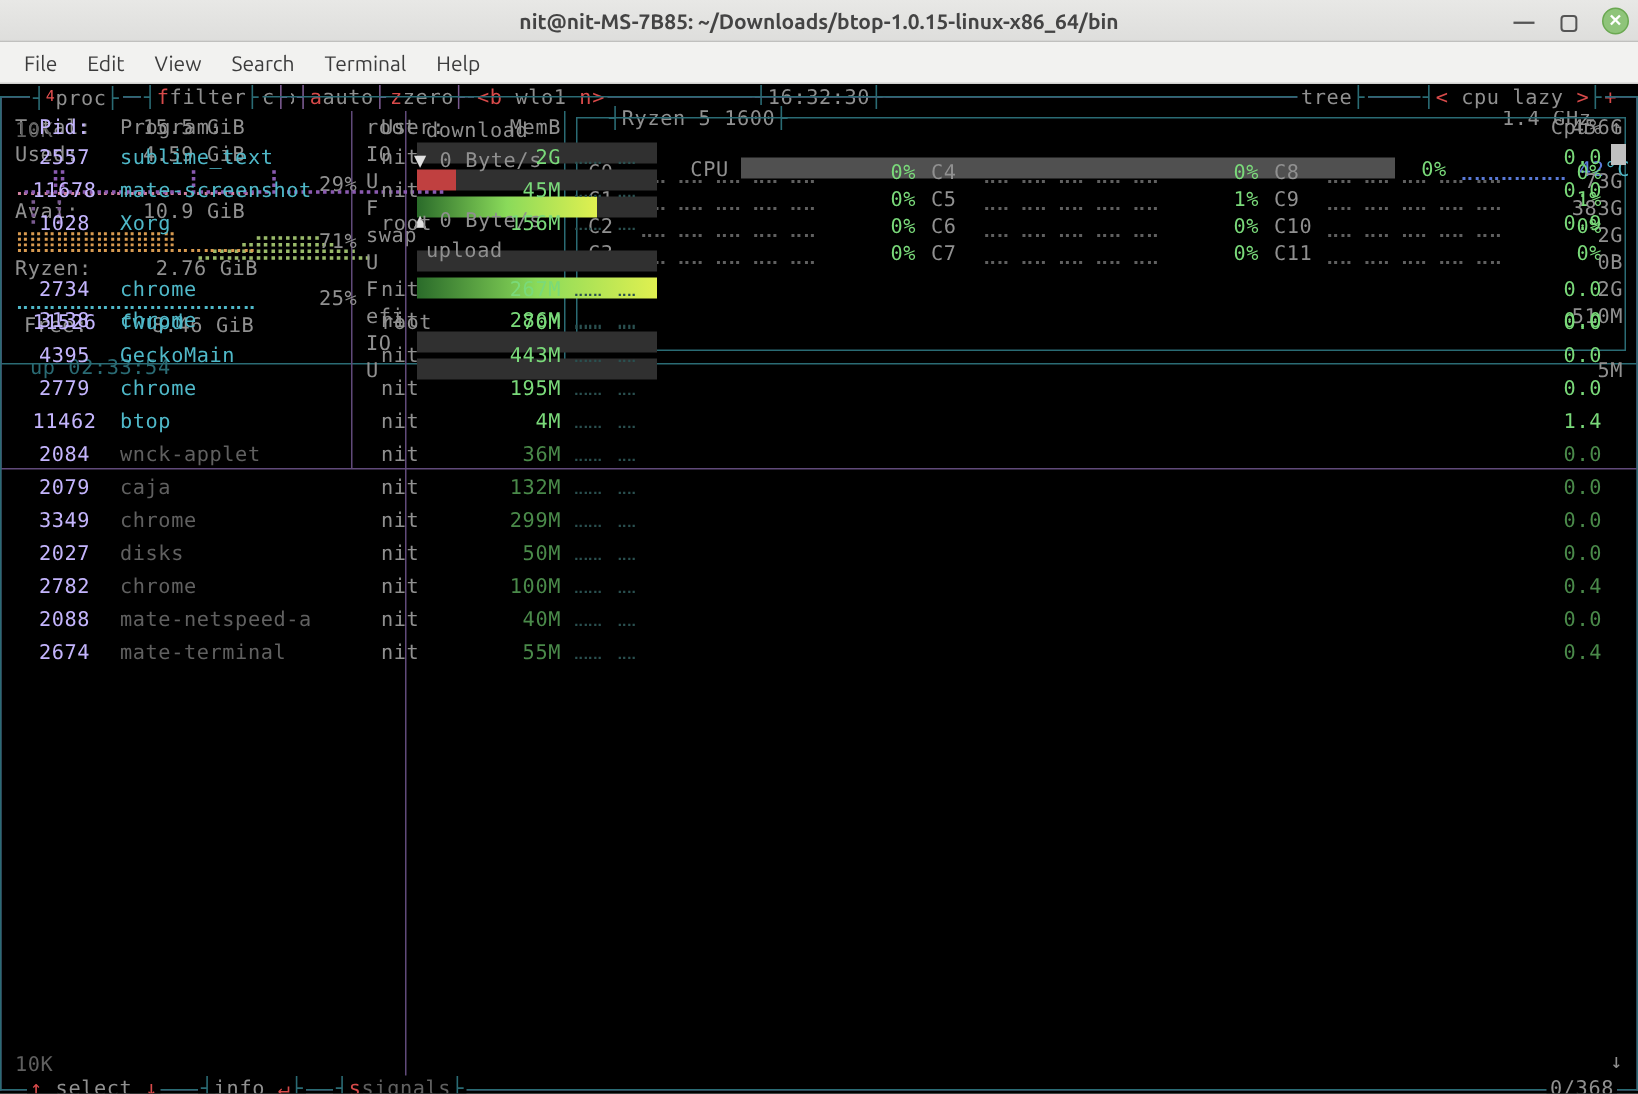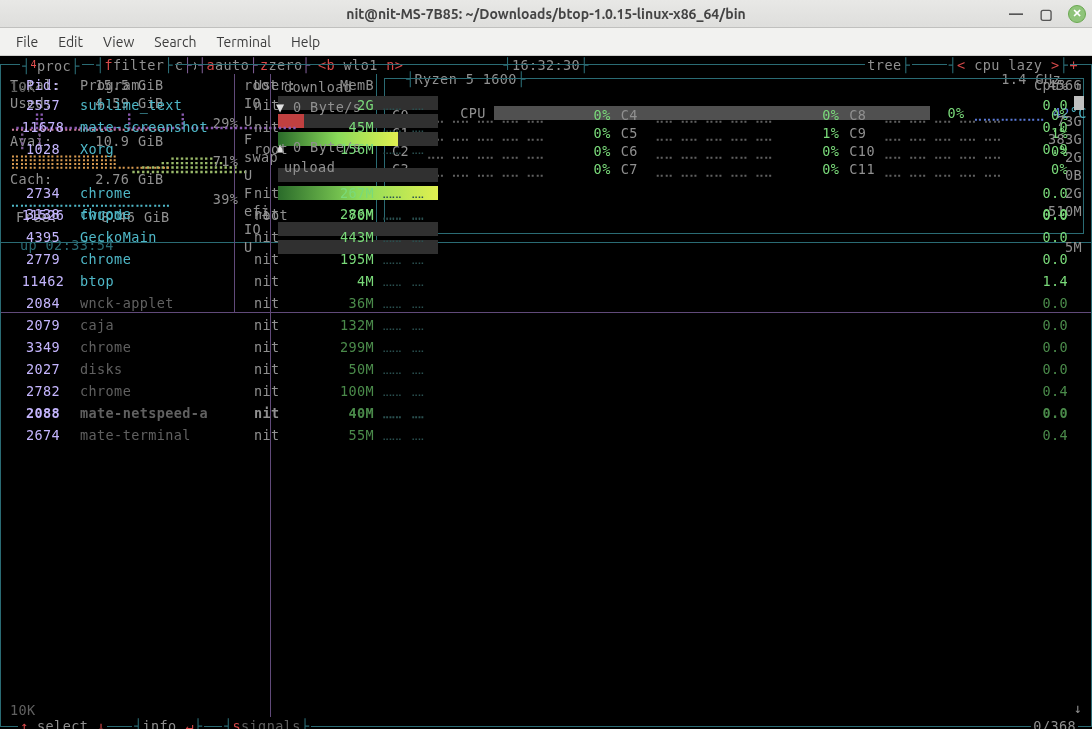--- a/index.html
+++ b/index.html
@@ -228,22 +228,22 @@
       </div>
       <div class="box-label" style="right:26px;top:0">
         <span class="purple-dim">┤</span><span class="red">i</span><span class="grey" style="margin-left:-9px;padding-left:9px">io</span><span class="purple-dim">├</span>
       </div>
 
       <div style="position:absolute;left:10px;top:20px;white-space:pre"><span class="grey">Total:</span>    <span class="grey">15.5 GiB</span></div>
       <div style="position:absolute;left:10px;top:38px;white-space:pre"><span class="grey">Used:</span>     <span class="grey">4.59 GiB</span></div>
       <div style="position:absolute;left:10px;top:58px;white-space:pre"><span class="pink" style="letter-spacing:-1px">⣀⣀⣀⣀⣀⣀⣀⣀⣀⣀⣀⣀⣀⣀⣀⣀⣀⣀</span>     <span class="grey">29%</span></div>
       <div style="position:absolute;left:10px;top:76px;white-space:pre"><span class="grey">Avai:</span>     <span class="grey">10.9 GiB</span></div>
       <div style="position:absolute;left:10px;top:96px;white-space:pre"><span class="orange" style="letter-spacing:-1px">⣿⣿⣿⣿⣿⣿⣿⣿⣿⣿⣿⣿⣀⣀⣀⣀⣀⣀</span>     <span class="grey">71%</span></div>
-      <div style="position:absolute;left:10px;top:114px;white-space:pre"><span class="grey">Cach:</span>     <span class="grey">2.76 GiB</span></div>
-      <div style="position:absolute;left:10px;top:134px;white-space:pre"><span class="cyan" style="letter-spacing:-1px">⣀⣀⣀⣀⣀⣀⣀⣀⣀⣀⣀⣀⣀⣀⣀⣀⣀⣀</span>     <span class="grey">39%</span></div>
+      <div style="position:absolute;left:10px;top:114px;white-space:pre"><span class="grey">Ryzen:</span>     <span class="grey">2.76 GiB</span></div>
+      <div style="position:absolute;left:10px;top:134px;white-space:pre"><span class="cyan" style="letter-spacing:-1px">⣀⣀⣀⣀⣀⣀⣀⣀⣀⣀⣀⣀⣀⣀⣀⣀⣀⣀</span>     <span class="grey">25%</span></div>
       <div style="position:absolute;left:16px;top:152px;white-space:pre"><span class="grey">Free:</span>     <span class="grey">8.46 GiB</span></div>
 
       <div style="position:absolute;left:244px;top:20px;right:10px">
         <div style="white-space:pre"><span class="grey">root</span><span style="float:right" class="grey">456G</span></div>
         <div style="white-space:pre"><span class="grey">IO</span>  <span class="bar" style="width:160px"></span></div>
         <div style="white-space:pre"><span class="grey">U</span>   <span class="bar-fill bar-red-seg" style="width:26px"></span><span class="bar" style="width:134px"></span> <span style="float:right" class="grey">73G</span></div>
         <div style="white-space:pre"><span class="grey">F</span>   <span class="bar-fill bar-green" style="width:120px"></span><span class="bar" style="width:40px"></span> <span style="float:right" class="grey">383G</span></div>
         <div style="white-space:pre"><span class="grey">swap</span><span style="float:right" class="grey">2G</span></div>
         <div style="white-space:pre"><span class="grey">U</span>   <span class="bar" style="width:160px"></span> <span style="float:right" class="grey">0B</span></div>
         <div style="white-space:pre"><span class="grey">F</span>   <span class="bar-fill bar-green" style="width:160px"></span> <span style="float:right" class="grey">2G</span></div>
@@ -325,21 +325,21 @@
           <div class="proc-row" style="top: 128px;"><span class="pid grey">2734</span><span class="prog cyan">chrome</span><span class="user grey">nit</span><span class="memb green">267M</span><span class="dots-col">⣀⣀⣀  ⣀⣀</span><span class="cpu-col green">0.0</span><span style="width:14px"></span></div>
           <div class="proc-row" style="top: 150px;"><span class="pid grey">11526</span><span class="prog cyan">fwupd</span><span class="user grey">root</span><span class="memb green">70M</span><span class="dots-col">⣀⣀⣀  ⣀⣀</span><span class="cpu-col green">0.0</span><span style="width:14px"></span></div>
           <div class="proc-row" style="top: 172px;"><span class="pid grey">4395</span><span class="prog cyan">GeckoMain</span><span class="user grey">nit</span><span class="memb green">443M</span><span class="dots-col">⣀⣀⣀  ⣀⣀</span><span class="cpu-col green">0.0</span><span style="width:14px"></span></div>
           <div class="proc-row" style="top: 194px;"><span class="pid grey">2779</span><span class="prog cyan">chrome</span><span class="user grey">nit</span><span class="memb green">195M</span><span class="dots-col">⣀⣀⣀  ⣀⣀</span><span class="cpu-col green">0.0</span><span style="width:14px"></span></div>
           <div class="proc-row" style="top: 216px;"><span class="pid grey">11462</span><span class="prog cyan">btop</span><span class="user grey">nit</span><span class="memb green">4M</span><span class="dots-col">⣀⣀⣀  ⣀⣀</span><span class="cpu-col green">1.4</span><span style="width:14px"></span></div>
           <div class="proc-row" style="top: 238px;"><span class="pid grey-dim">2084</span><span class="prog grey-dim">wnck-applet</span><span class="user grey-dim">nit</span><span class="memb green-dim">36M</span><span class="dots-col">⣀⣀⣀  ⣀⣀</span><span class="cpu-col green-dim">0.0</span><span style="width:14px"></span></div>
           <div class="proc-row" style="top: 260px;"><span class="pid grey-dim">2079</span><span class="prog grey-dim">caja</span><span class="user grey-dim">nit</span><span class="memb green-dim">132M</span><span class="dots-col">⣀⣀⣀  ⣀⣀</span><span class="cpu-col green-dim">0.0</span><span style="width:14px"></span></div>
           <div class="proc-row" style="top: 282px;"><span class="pid grey-dim">3349</span><span class="prog grey-dim">chrome</span><span class="user grey-dim">nit</span><span class="memb green-dim">299M</span><span class="dots-col">⣀⣀⣀  ⣀⣀</span><span class="cpu-col green-dim">0.0</span><span style="width:14px"></span></div>
           <div class="proc-row" style="top: 304px;"><span class="pid grey-dim">2027</span><span class="prog grey-dim">disks</span><span class="user grey-dim">nit</span><span class="memb green-dim">50M</span><span class="dots-col">⣀⣀⣀  ⣀⣀</span><span class="cpu-col green-dim">0.0</span><span style="width:14px"></span></div>
           <div class="proc-row" style="top: 326px;"><span class="pid grey-dim">2782</span><span class="prog grey-dim">chrome</span><span class="user grey-dim">nit</span><span class="memb green-dim">100M</span><span class="dots-col">⣀⣀⣀  ⣀⣀</span><span class="cpu-col green-dim">0.4</span><span style="width:14px"></span></div>
-          <div class="proc-row" style="top: 348px; font-weight: bold;"><span class="pid grey-dim">2088</span><span class="prog grey-dim">mate-netspeed-a</span><span class="user grey-dim">nit</span><span class="memb green-dim">40M</span><span class="dots-col">⣀⣀⣀  ⣀⣀</span><span class="cpu-col green-dim">0.0</span><span style="width:14px"></span></div>
+          <div class="proc-row" style="top: 348px;"><span class="pid grey-dim">2088</span><span class="prog grey-dim">mate-netspeed-a</span><span class="user grey-dim">nit</span><span class="memb green-dim">40M</span><span class="dots-col">⣀⣀⣀  ⣀⣀</span><span class="cpu-col green-dim">0.0</span><span style="width:14px"></span></div>
           <div class="proc-row" style="top: 370px;"><span class="pid grey-dim">2674</span><span class="prog grey-dim">mate-terminal</span><span class="user grey-dim">nit</span><span class="memb green-dim">55M</span><span class="dots-col">⣀⣀⣀  ⣀⣀</span><span class="cpu-col green-dim">0.4</span><span style="width:14px"></span></div>
         </div>
 
       <div class="scroll-thumb" style="top:40px"></div>
 
       <div class="box-label" style="left:18px;bottom:-6px">
         <span class="red">↑</span> <span class="grey">select</span> <span class="red">↓</span>
       </div>
       <div class="box-label" style="left:132px;bottom:-6px">
         <span class="cyan-dim">┤</span><span class="grey">info</span> <span class="red">↵</span><span class="cyan-dim">├</span>

